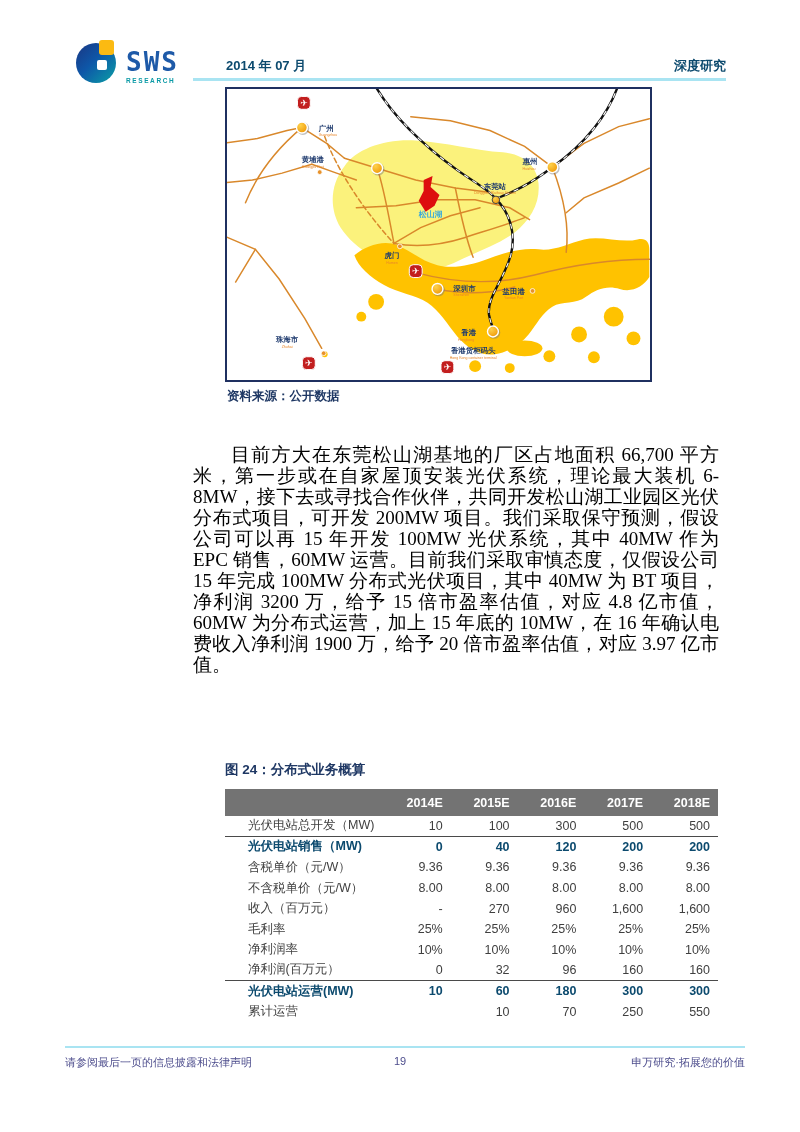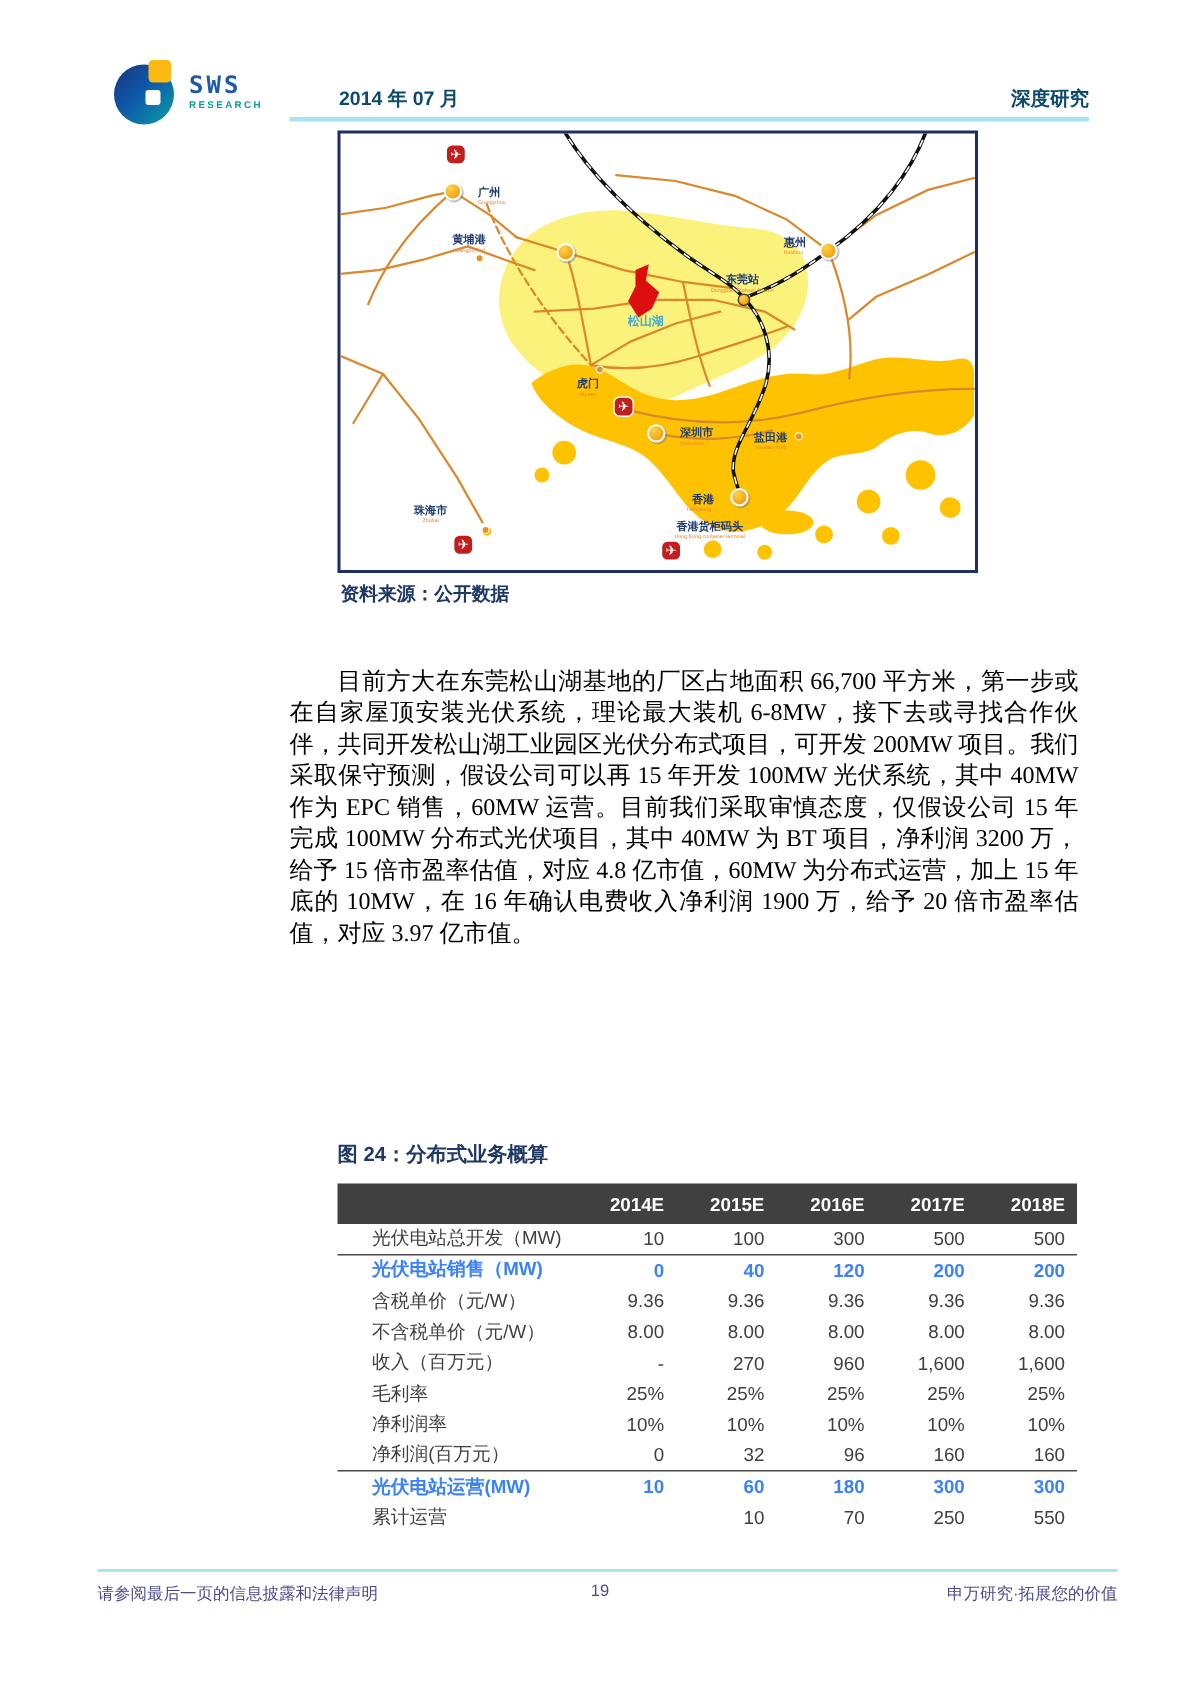--- a/index.html
+++ b/index.html
@@ -7,44 +7,44 @@
   body { font-family:"Liberation Sans", sans-serif; }
   .page { position:relative; width:800px; height:1132px; background:#ffffff; overflow:hidden; }
 
   
   .logo-mark { position:absolute; left:76px; top:40px; width:44px; height:44px; }
   .logo-circle { position:absolute; left:0; top:3px; width:40px; height:40px; border-radius:50%;
                  background:linear-gradient(135deg,#16418f 15%,#0e57a8 45%,#0b9aa6 95%); }
   .logo-ysq { position:absolute; left:23px; top:0; width:15px; height:15px; border-radius:3px; background:#FBBA12; }
   .logo-wsq { position:absolute; left:21px; top:20px; width:10px; height:10px; border-radius:2px; background:#ffffff; }
   .logo-text { position:absolute; left:126px; top:49px; line-height:1; }
-  .logo-sws { font-weight:bold; font-size:16px; color:#1E5AA8; letter-spacing:2px; font-family:"DejaVu Sans Mono", monospace; }
+  .logo-sws { font-weight:bold; font-size:26px; color:#1E5AA8; letter-spacing:2px; font-family:"DejaVu Sans Mono", monospace; }
   .logo-research { font-size:6.5px; color:#0b9aa6; letter-spacing:1.6px; font-weight:bold; margin-top:3px; }
 
   .hdr-date { position:absolute; left:226px; top:57px; font-size:13px; font-weight:bold; color:#0c4a6e; }
   .hdr-type { position:absolute; right:74px; top:57px; font-size:13px; font-weight:bold; color:#0c4a6e; }
   .hdr-rule { position:absolute; left:193px; top:78px; width:533px; height:3px; background:#A9E4F2; }
 
   
   .figure { position:absolute; left:225px; top:87px; width:427px; height:295px; border:2px solid #1F3060; background:#ffffff; }
   .figure svg { display:block; width:100%; height:100%; }
   .src-label { position:absolute; left:227px; top:388px; font-size:12.5px; font-weight:bold; color:#1F3864; }
 
   
   .paras { position:absolute; left:193px; top:444px; width:526px;
-           font-family:"Liberation Serif", serif; font-size:16px; line-height:21px;
+           font-family:"Liberation Serif", serif; font-size:19px; line-height:21px;
            color:#000; text-align:justify; }
   .paras p { text-indent:2em; }
 
   
   .tbl-title { position:absolute; left:225px; top:761px; font-size:13.5px; font-weight:bold; color:#1F3864; }
   .tbl { position:absolute; left:225px; top:789px; width:493px; font-size:12.5px; color:#3F3F3F; }
-  .t-head { display:flex; background:#404040; color:#ffffff; font-weight:bold; height:27px; align-items:center; }
+  .t-head { display:flex; background:#737373; color:#ffffff; font-weight:bold; height:27px; align-items:center; }
   .t-row  { display:flex; height:20.6px; align-items:center; }
-  .t-row.bold { font-weight:bold; color:#3b82f6; }
+  .t-row.bold { font-weight:bold; color:#0c4a6e; }
   .t-row.rule { border-bottom:1.4px solid #4a4a4a; }
   .c-label { width:148px; padding-left:7px; text-align:left;margin-left:16px; }
   .c-val   { width:69px; text-align:right; padding-right:8px; }
 
   
   .ftr-rule { position:absolute; left:65px; top:1046px; width:680px; height:2px; background:#A9E4F2; }
   .ftr-left { position:absolute; left:65px; top:1055px; font-size:11px; color:#4C4C8C; }
   .ftr-page { position:absolute; left:400px; top:1055px; transform:translateX(-50%); font-size:11px; color:#4C4C8C; }
   .ftr-right{ position:absolute; right:55px; top:1055px; font-size:11px; color:#4C4C8C; }
 </style>

